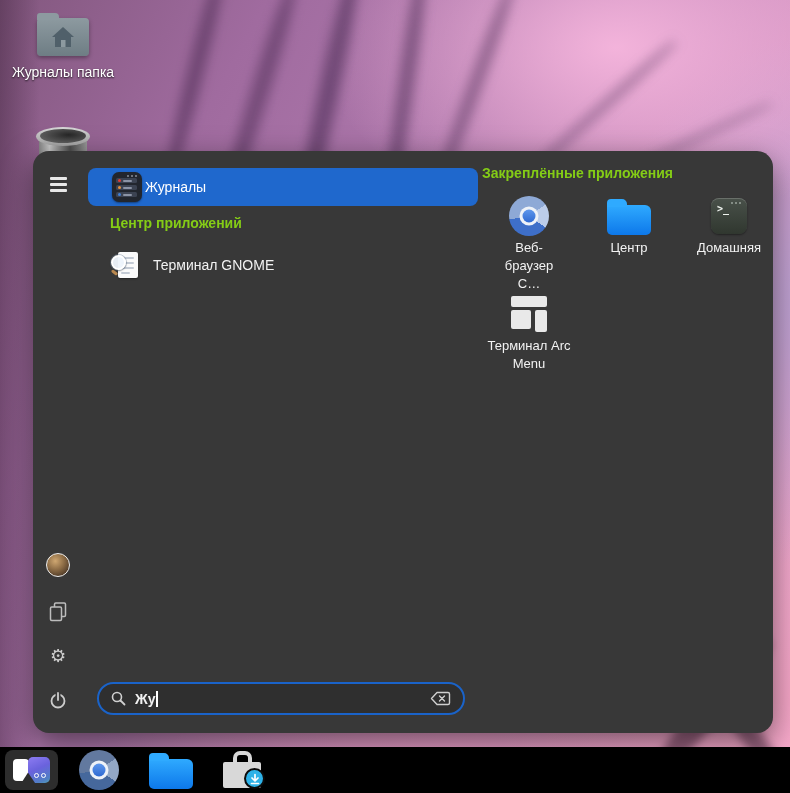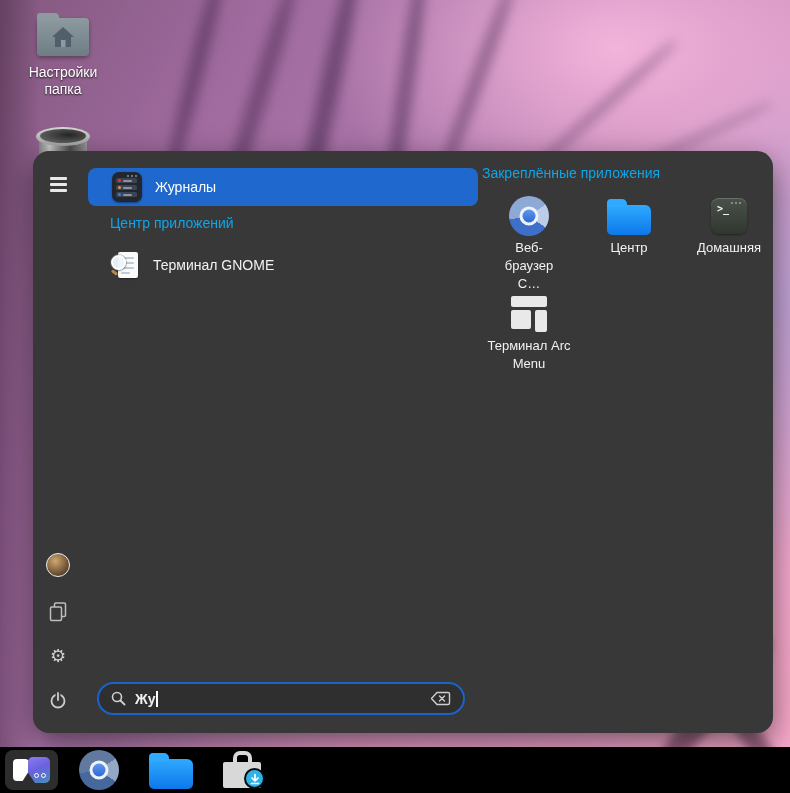--- a/index.html
+++ b/index.html
@@ -50,31 +50,31 @@
   
   .panel { position:absolute; left:33px; top:151px; width:740px; height:582px;
     background:#383838; border-radius:16px; box-shadow:0 10px 30px rgba(0,0,0,.5); z-index:5; }
 
   .hamburger { position:absolute; left:16px; top:25px; width:20px; height:18px; padding:1px; cursor:pointer; }
   .hamburger i { display:block; width:17px; height:2.5px; background:#e8e8e8; border-radius:1px; margin:0 0 3.5px 0; }
 
   
   .sel-row { position:absolute; left:55px; top:17px; width:390px; height:38px;
     background:#1f68cd; border-radius:8px; display:flex; align-items:center; cursor:pointer; }
-  .sel-row .txt { color:#fff; font-size:14px; margin-left:13px; }
+  .sel-row .txt { color:#fff; font-size:14px; margin-left:3px; }
 
   .logs-icon { position:relative; width:30px; height:30px; margin-left:24px; flex:0 0 30px;
     background:#22262e; border-radius:7px; box-shadow:0 1px 2px rgba(0,0,0,.4); }
   .logs-icon .wdots { position:absolute; top:3px; right:5px; width:2px; height:2px; background:#8a8f98; border-radius:50%;
     box-shadow:-4px 0 0 #8a8f98, -8px 0 0 #8a8f98; }
   .lrow { position:absolute; left:4px; width:21px; height:5px; background:#3c4352; border-radius:1.5px; }
   .lrow i { position:absolute; left:1.5px; top:1px; width:3px; height:3px; border-radius:50%; }
   .lrow em { position:absolute; left:6.5px; top:1.5px; width:9px; height:2px; background:#8b93a5; border-radius:1px; }
 
-  .section-head { position:absolute; color:#0ea5e9; font-size:14px; font-weight:normal; }
+  .section-head { position:absolute; color:#84cc16; font-size:14px; font-weight:bold; }
   .head-appcenter { left:77px; top:64px; }
   .head-pinned { left:449px; top:14px; }
 
   .app-row { position:absolute; left:55px; top:96px; width:390px; height:36px;
     display:flex; align-items:center; border-radius:8px; cursor:pointer; }
   .app-row .txt { color:#f2f2f2; font-size:14px; margin-left:14px; }
 
   .searchdoc-icon { position:relative; width:28px; height:28px; margin-left:23px; flex:0 0 28px; }
   .searchdoc-icon .page { position:absolute; left:7px; top:1px; width:20px; height:26px;
     background:#fafafa; border-radius:2px; box-shadow:0 1px 2px rgba(0,0,0,.4); }
@@ -173,21 +173,21 @@
     <div class="branch b10"></div>
   </div>
 
   <div class="home-launcher">
     <div class="folder-home">
       <svg width="26" height="24" viewBox="0 0 26 24" style="position:absolute;left:13px;top:7px;">
         <path d="M13 2 L24 12 H21 V22 H5 V12 H2 Z" fill="#50606a"></path>
         <rect x="11" y="15" width="4.5" height="7" fill="#8d9aa0"></rect>
       </svg>
     </div>
-    <div class="home-label">Настройки папка</div>
+    <div class="home-label">Журналы папка</div>
   </div>
 
   <div class="trash">
     <div class="tbody"></div>
     <div class="rim"></div>
     <div class="hole"></div>
   </div>
 
   <div class="panel">
 

